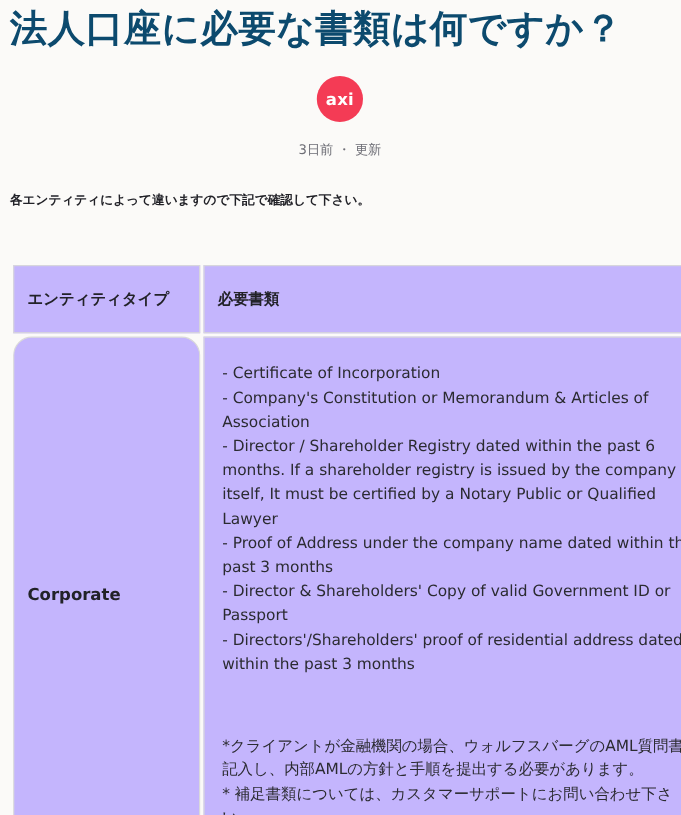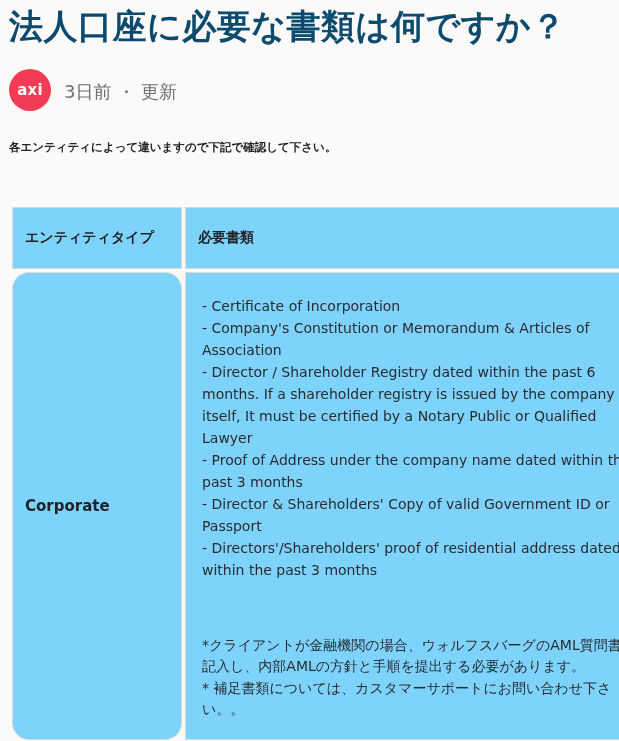--- a/index.html
+++ b/index.html
@@ -25,20 +25,21 @@
     line-height: 1.25;
     font-weight: 700;
     letter-spacing: 0.5px;
     color: #0c4a6e;
   }
   .author-row {
     display: flex;
     align-items: center;
     margin-top: 21px;
     gap: 13px;
+    flex-direction: column;
   }
   .avatar {
     width: 42px;
     height: 42px;
     border-radius: 50%;
     background: #f43b55;
     display: flex;
     align-items: center;
     justify-content: center;
     flex: 0 0 auto;
@@ -49,41 +50,41 @@
     font-weight: 700;
     letter-spacing: 0.2px;
   }
   .author-name {
     font-size: 14px;
     font-weight: 700;
     color: #222228;
   }
   .post-meta {
     margin-top: 4px;
-    font-size: 18px;
+    font-size: 12px;
     color: #6e6e76;
   }
   .intro {
     margin: 29px 0 0 0;
     font-size: 11.5px;
     font-weight: 700;
     color: #222228;
     font-family: Liberation Serif, serif;
   }
   table.req-table {
     margin-top: 49px;
     border-collapse: separate;
     border-spacing: 3px;
     width: 655px;           
     table-layout: fixed;
   }
   table.req-table th,
   table.req-table td {
     border: 1px solid #d9d9d9;
-    background: #7dd3fc;
+    background: #c4b5fd;
     margin-left: 16px;
   }
   th.col-entity { width: 144px; }
   table.req-table th {
     text-align: left;
     font-size: 14px;
     font-weight: 700;
     color: #222228;
     padding: 21px 12px;
   }

